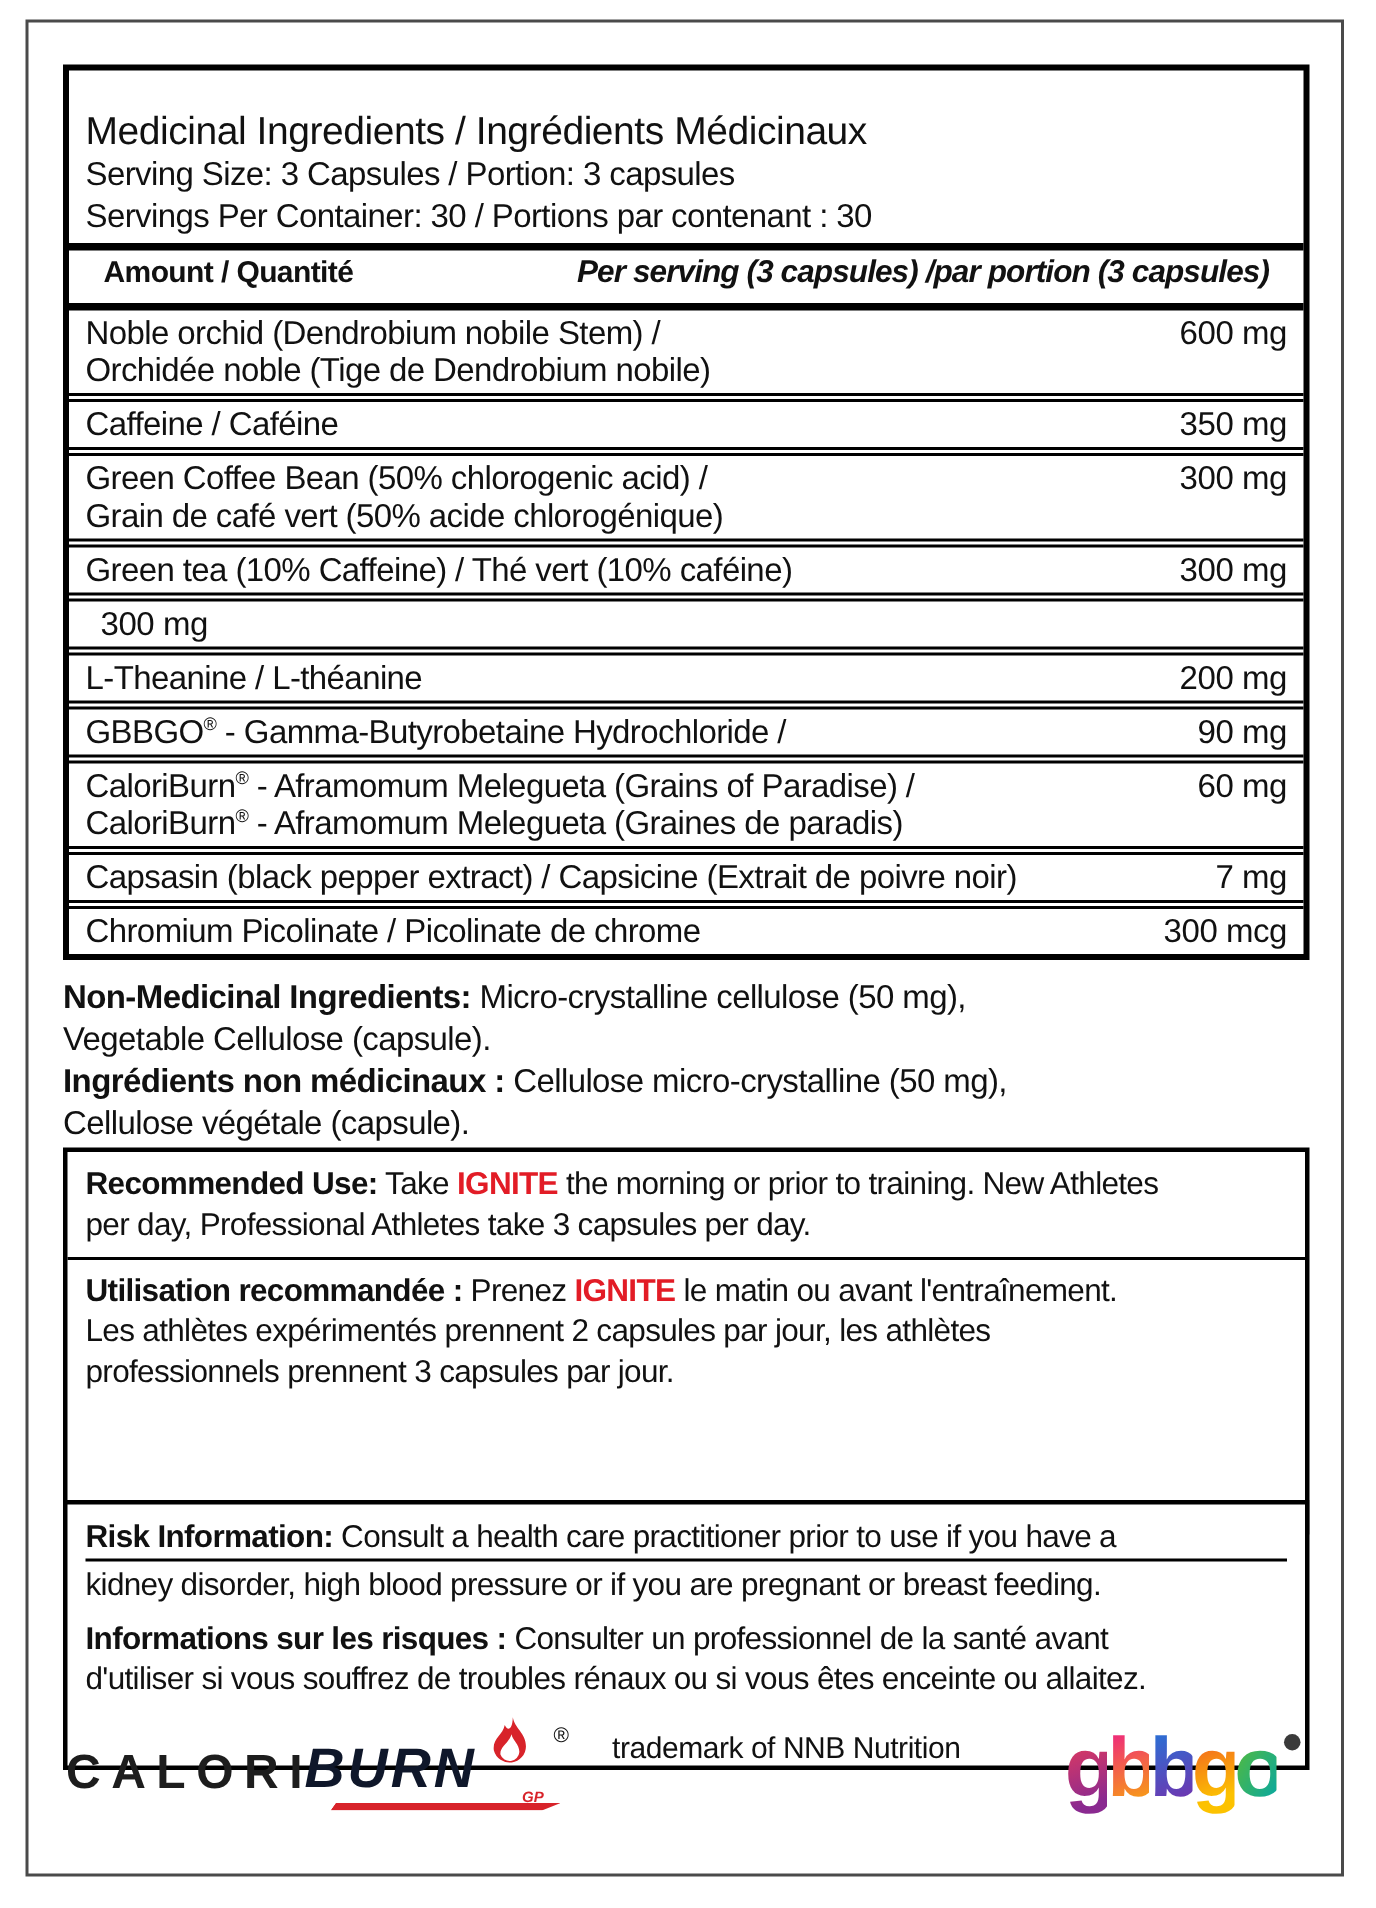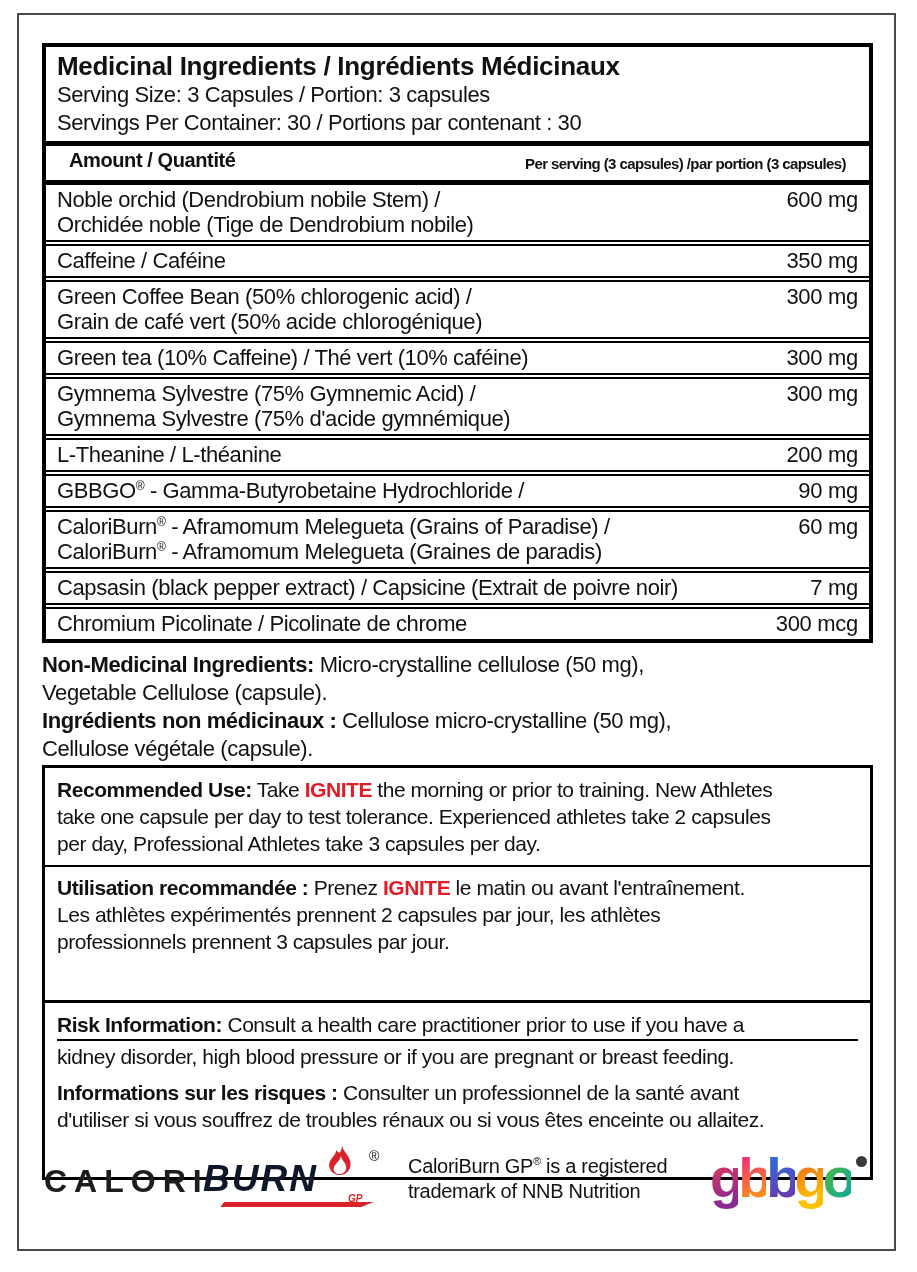--- a/index.html
+++ b/index.html
@@ -8,26 +8,26 @@
     width:917px; height:1272px; background:#ffffff; position:relative;
     font-family:"Liberation Sans", sans-serif; color:#111;
     -webkit-font-smoothing:antialiased;
   }
   .outer {
     position:absolute; left:17px; top:13px; width:879px; height:1238px;
     border:2px solid #4a4a4a; background:#fff;
   }
   
   .panel { position:absolute; left:23px; right:21px; top:28px; border:4px solid #000; background:#fff; }
-  .title { font-size:26px; font-weight:bold; letter-spacing:-0.3px; padding:4px 11px 0; line-height:30px; }
+  .title { font-size:26px; font-weight:normal; letter-spacing:-0.3px; padding:25px 11px 0; line-height:30px; }
   .serv  { font-size:22px; letter-spacing:-0.4px; line-height:28px; padding:0 11px; }
   .bar   { height:5px; background:#000; margin-top:4px; }
   .hdr   { display:flex; justify-content:space-between; align-items:flex-end; font-weight:bold; padding:3px 23px 4px; }
   .hdr-left  { font-size:20px; letter-spacing:-0.4px; }
-  .hdr-right { font-size:15px; letter-spacing:-0.6px; }
+  .hdr-right { font-size:21px; letter-spacing:-0.6px;font-style:italic; }
   .rows  { }
   .row   { display:flex; justify-content:space-between; padding:2px 11px 3px;gap:30px; }
   .row + .row { border-top:6px double #000; }
   .nline { font-size:22px; line-height:25px; letter-spacing:-0.4px; white-space:nowrap; }
   .amt   { font-size:22px; line-height:25px; letter-spacing:-0.3px; white-space:nowrap; margin-left:10px; }
   sup.reg { font-size:55%; vertical-align:super; line-height:0; }
   
   .nonmed { position:absolute; left:23px; right:21px; top:636px; font-size:22px; line-height:28px; letter-spacing:-0.4px; }
   .nonmed .line { white-space:nowrap; }
   .lbl { font-weight:bold; }
@@ -103,24 +103,20 @@
       </div>
 
       <div class="row">
         <div>
           <div class="nline">Green tea (10% Caffeine) / Thé vert (10% caféine)</div>
         </div>
         <div class="amt">300 mg</div>
       </div>
 
       <div class="row">
-        <div>
-          <div class="nline">Gymnema Sylvestre (75% Gymnemic Acid) /</div>
-          <div class="nline">Gymnema Sylvestre (75% d'acide gymnémique)</div>
-        </div>
         <div class="amt">300 mg</div>
       </div>
 
       <div class="row">
         <div>
           <div class="nline">L-Theanine / L-théanine</div>
         </div>
         <div class="amt">200 mg</div>
       </div>
 
@@ -164,21 +160,20 @@
     <div class="line">
       <span class="lbl">Ingrédients non médicinaux :</span><span> Cellulose micro-crystalline (50 mg),</span>
     </div>
     <div class="line">Cellulose végétale (capsule).</div>
   </div>
 
   <div class="txtbox rec">
     <div class="line">
       <span class="lbl">Recommended Use:</span><span> Take </span><span class="brand">IGNITE</span><span> the morning or prior to training. New Athletes</span>
     </div>
-    <div class="line">take one capsule per day to test tolerance. Experienced athletes take 2 capsules</div>
     <div class="line">per day, Professional Athletes take 3 capsules per day.</div>
     <div class="sep"></div>
     <div class="line">
       <span class="lbl">Utilisation recommandée :</span><span> Prenez </span><span class="brand">IGNITE</span><span> le matin ou avant l'entraînement.</span>
     </div>
     <div class="line">Les athlètes expérimentés prennent 2 capsules par jour, les athlètes</div>
     <div class="line">professionnels prennent 3 capsules par jour.</div>
   </div>
 
   <div class="txtbox risk">
@@ -203,21 +198,20 @@
         <svg width="30" height="38" viewBox="0 0 24 30">
           <path d="M13.5 0.5 C14.5 6.5 20.5 9 20.5 16 A8.7 8.7 0 0 1 3.4 18.2 C2.4 12 8.2 10 9.2 4.6 C10.6 7.8 13.3 7.6 13.5 0.5 Z" fill="#d8232a"></path>
           <path d="M12.8 9.5 C13.4 13 17 14.5 17 19 A5.2 5.2 0 0 1 6.9 20.3 C6.5 16.2 11.2 14.8 12.8 9.5 Z" fill="#ffffff"></path>
         </svg>
       </span>
       <span class="cb-gp">GP</span>
       <span class="cb-reg">®</span>
     </div>
 
     <div class="tm">
-      <div class="line">CaloriBurn GP<sup class="reg">®</sup> is a registered</div>
       <div class="line">trademark of NNB Nutrition</div>
     </div>
 
     <div class="gbbgo">
       <span class="gl gl-g1">g</span><span class="gl gl-b1">b</span><span class="gl gl-b2">b</span><span class="gl gl-g2">g</span><span class="gl gl-o1">o</span>
       <span class="gb-dot"></span>
     </div>
 
   </div>
 </div>

